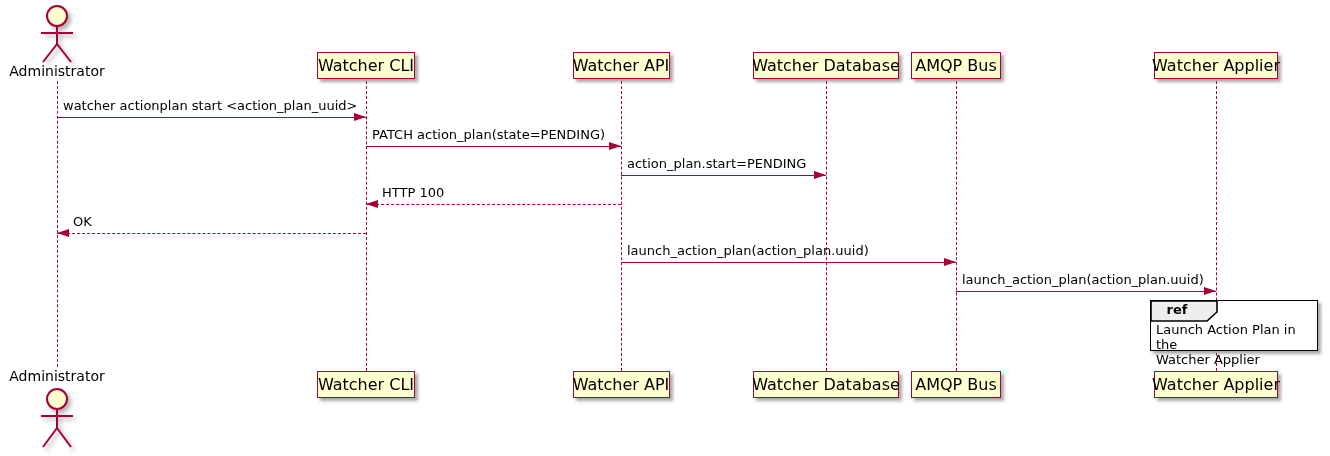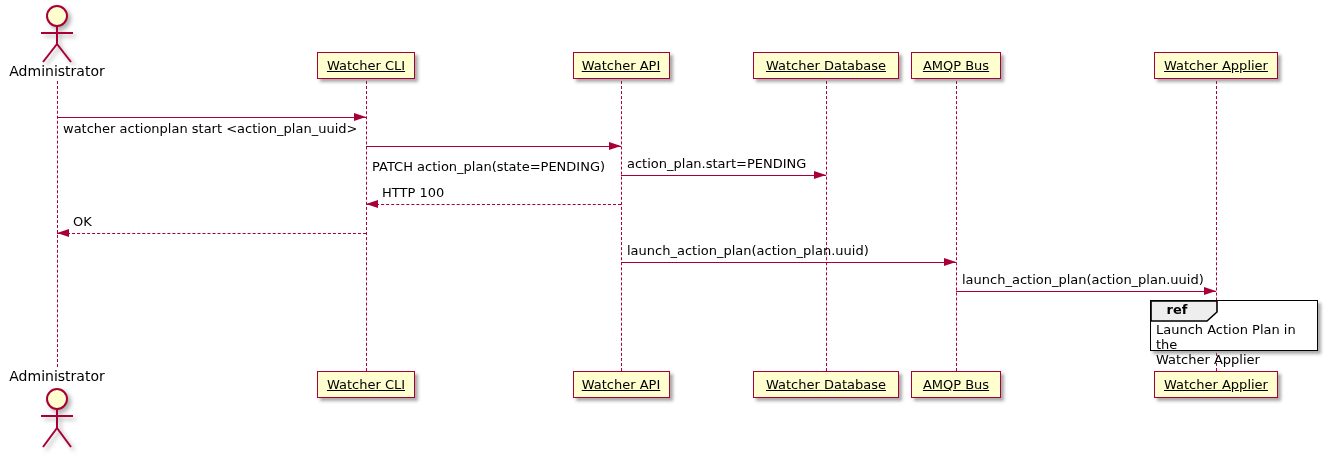--- a/index.html
+++ b/index.html
@@ -28,24 +28,23 @@
   }
   .participant-box {
     position: absolute;
     height: 27px;
     background: var(--fill);
     border: 1.5px solid var(--accent);
     box-shadow: 3px 3px 3px rgba(100,100,100,0.55);
     display: flex;
     align-items: center;
     justify-content: center;
-    font-size: 13px;
+    font-size: 16px;
     white-space: nowrap;
     box-sizing: border-box;
-    text-decoration: underline;
   }
   .actor-group { position: absolute; }
   .actor-figure { position: absolute; filter: drop-shadow(3px 3px 2px rgba(100,100,100,0.5)); }
   .actor-figure circle { fill: var(--fill); stroke: var(--accent); stroke-width: 2; }
   .actor-figure line { stroke: var(--accent); stroke-width: 2; }
   .actor-label {
     position: absolute;
     transform: translateX(-50%);
     font-size: 14px;
     white-space: nowrap;
@@ -145,24 +144,24 @@
       <div class="participant-box" style="left: 753px; top: 52px; width: 146px;">Watcher Database</div>
       <div class="participant-box" style="left: 753px; top: 371px; width: 146px;">Watcher Database</div>
       <div class="participant-box" style="left: 911px; top: 52px; width: 90px;">AMQP Bus</div>
       <div class="participant-box" style="left: 911px; top: 371px; width: 90px;">AMQP Bus</div>
       <div class="participant-box" style="left: 1154px; top: 52px; width: 124px;">Watcher Applier</div>
       <div class="participant-box" style="left: 1154px; top: 371px; width: 124px;">Watcher Applier</div>
     </div>
   <div id="messages-layer">
       <div class="msg-line solid" style="left: 57px; top: 117px; width: 309px;"></div>
       <div class="msg-head right" style="top: 113px; left: 354px;"></div>
-      <div class="msg-label" style="left: 63px; top: 98px; margin-top: 23px;">watcher actionplan start &lt;action_plan_uuid&gt;</div>
+      <div class="msg-label" style="left: 63px; top: 98px;">watcher actionplan start &lt;action_plan_uuid&gt;</div>
       <div class="msg-line solid" style="left: 366px; top: 146px; width: 255px;"></div>
       <div class="msg-head right" style="top: 142px; left: 609px;"></div>
-      <div class="msg-label" style="left: 372px; top: 127px; margin-top: 32px;">PATCH action_plan(state=PENDING)</div>
+      <div class="msg-label" style="left: 372px; top: 127px;">PATCH action_plan(state=PENDING)</div>
       <div class="msg-line solid" style="left: 621px; top: 175px; width: 205px;"></div>
       <div class="msg-head right" style="top: 171px; left: 814px;"></div>
       <div class="msg-label" style="left: 627px; top: 156px;">action_plan.start=PENDING</div>
       <div class="msg-line dashed" style="left: 366px; top: 204px; width: 255px;"></div>
       <div class="msg-head left" style="top: 200px; left: 366px;"></div>
       <div class="msg-label" style="left: 382px; top: 185px;">HTTP 100</div>
       <div class="msg-line dashed" style="left: 57px; top: 233px; width: 309px;"></div>
       <div class="msg-head left" style="top: 229px; left: 57px;"></div>
       <div class="msg-label" style="left: 73px; top: 214px;">OK</div>
       <div class="msg-line solid" style="left: 621px; top: 262px; width: 335px;"></div>

